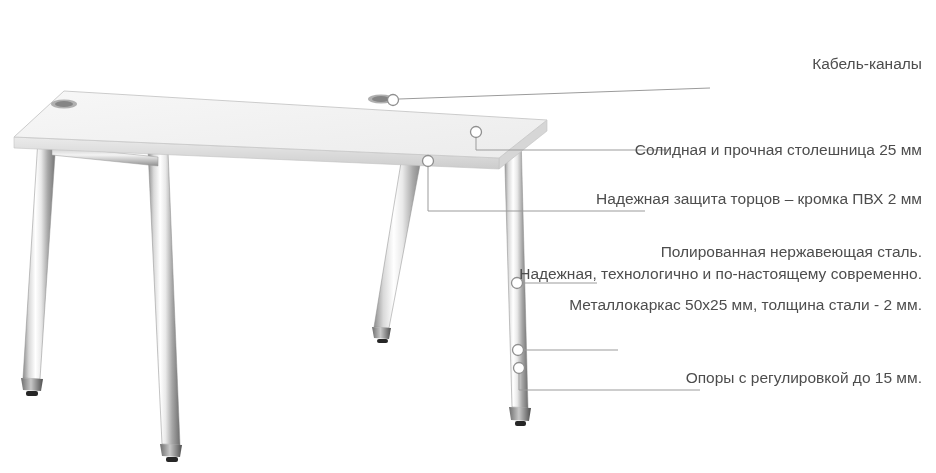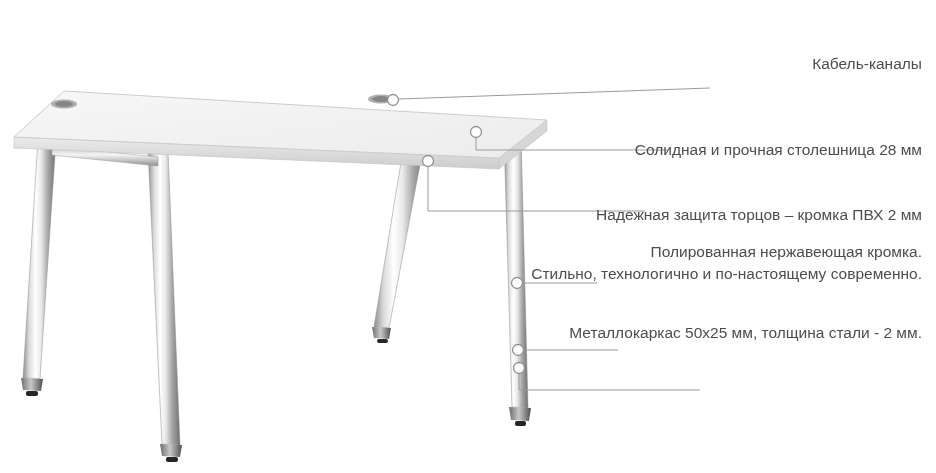--- a/index.html
+++ b/index.html
@@ -105,32 +105,33 @@
       <circle cx="518" cy="350" r="5.5"></circle>
       <circle cx="519" cy="368" r="5.5"></circle>
     </g>
   </svg>
 
   <div class="callout" style="top:53px">
     <span class="cl">Кабель-каналы</span>
   </div>
 
   <div class="callout" style="top:139px">
-    <span class="cl">Солидная и прочная столешница 28 мм</span>
+    <span class="cl">Солидная и прочная столешница 25 мм</span>
   </div>
 
-  <div class="callout" style="top:204px">
+  <div class="callout" style="top:188px">
     <span class="cl">Надежная защита торцов – кромка ПВХ 2 мм</span>
   </div>
 
   <div class="callout" style="top:241px">
-    <span class="cl">Полированная нержавеющая кромка.</span>
-    <span class="cl">Стильно, технологично и по-настоящему современно.</span>
+    <span class="cl">Полированная нержавеющая сталь.</span>
+    <span class="cl">Надежная, технологично и по-настоящему современно.</span>
   </div>
 
-  <div class="callout" style="top:322px">
+  <div class="callout" style="top:294px">
     <span class="cl">Металлокаркас 50х25 мм, толщина стали - 2 мм.</span>
   </div>
 
   <div class="callout" style="top:367px">
+    <span class="cl">Опоры с регулировкой до 15 мм.</span>
   </div>
 
 </div>
 
 </body></html>

